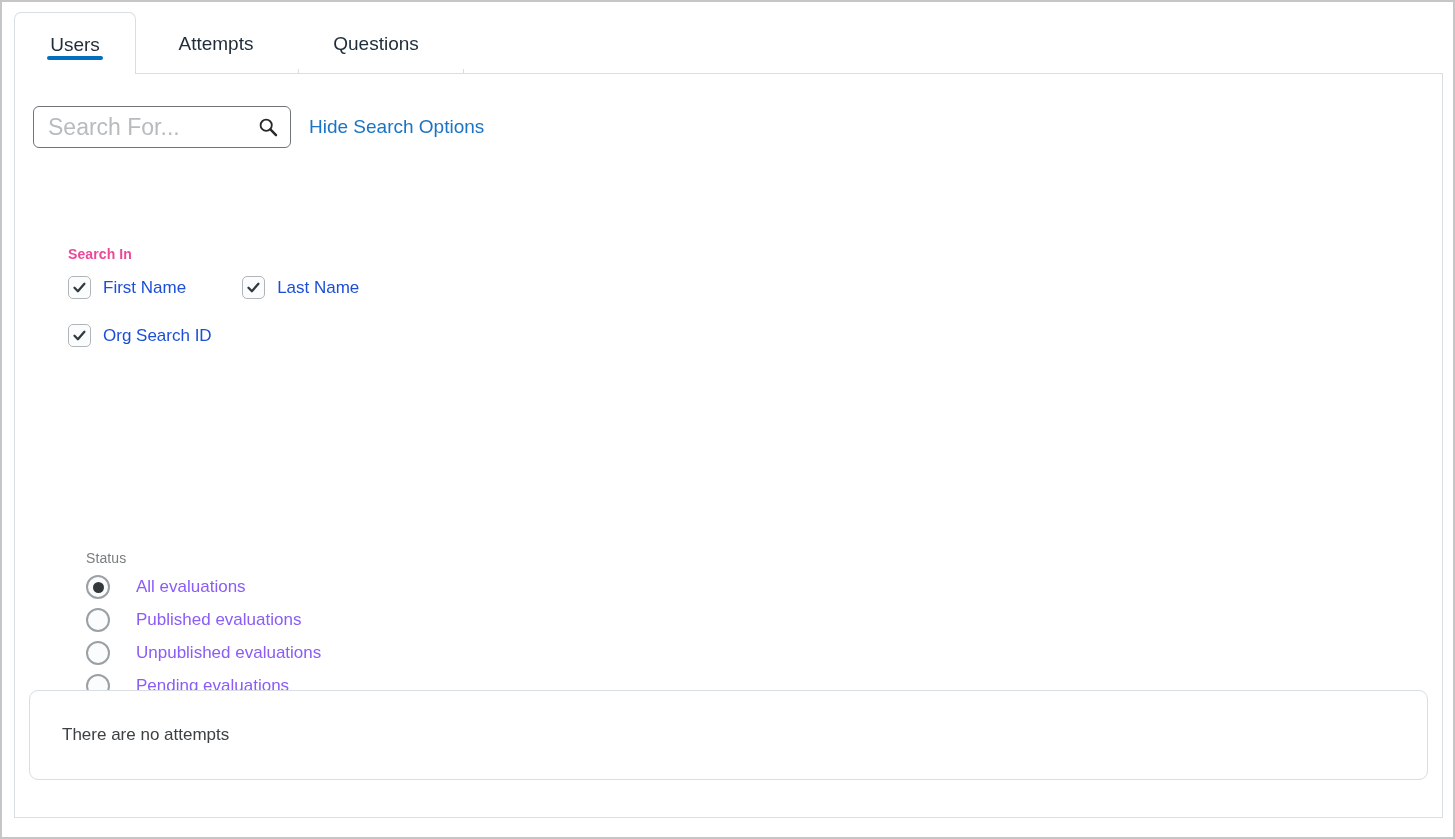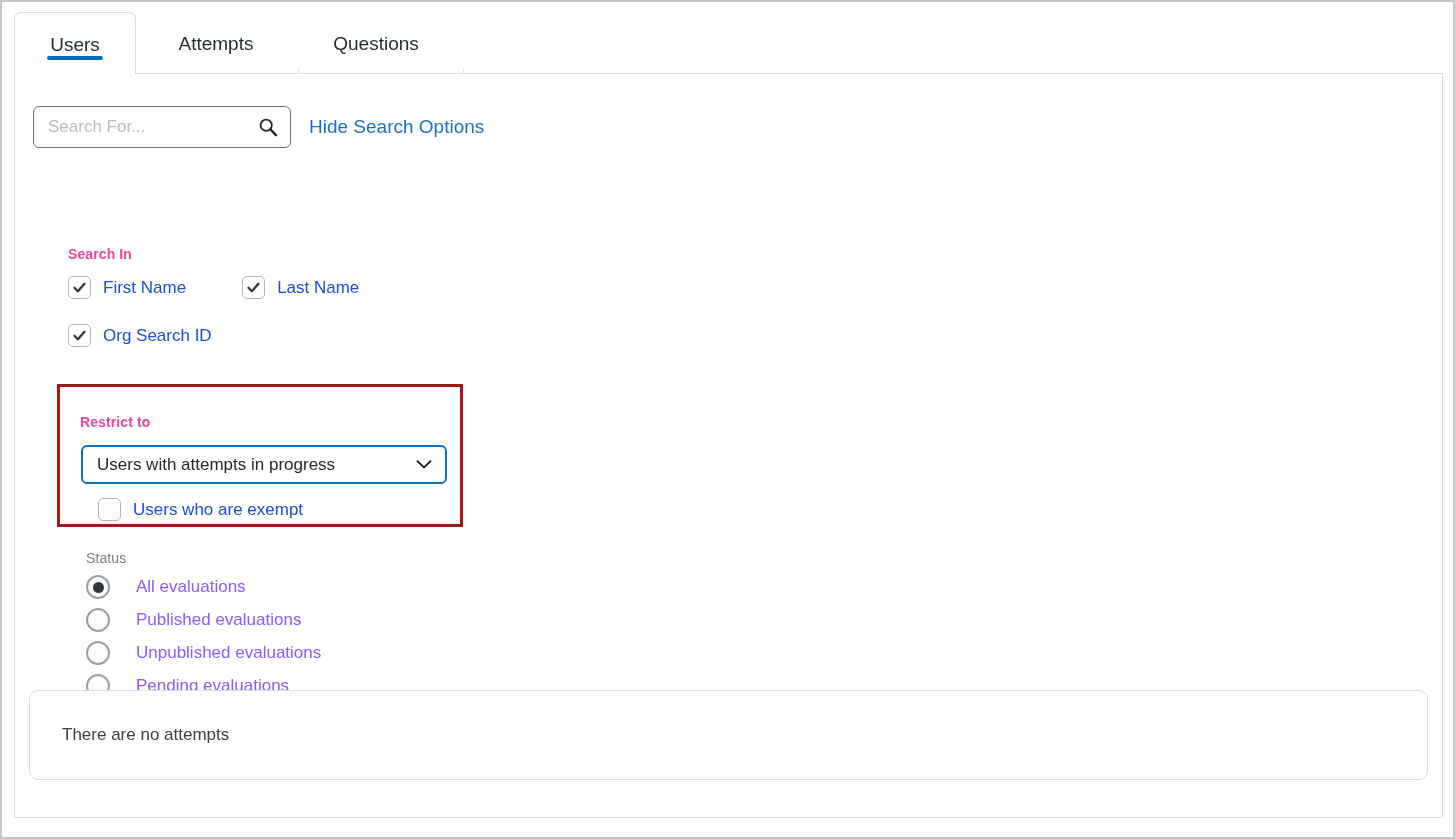--- a/index.html
+++ b/index.html
@@ -127,21 +127,21 @@
     border-radius: 6px;
     background: #ffffff;
     display: flex;
     align-items: center;
   }
   .search-input {
     border: 0;
     outline: none;
     background: transparent;
     font-family: "Liberation Sans", sans-serif;
-    font-size: 17px;
+    font-size: 23px;
     color: #26282a;
     padding: 0 40px 0 14px;
     width: 100%;
     height: 100%;
     box-sizing: border-box;
   }
   .search-input::placeholder { color: #b7bcbf; }
   .search-icon {
     position: absolute;
     right: 12px;
@@ -380,37 +380,20 @@
           <span class="cbox">
             <svg width="15" height="15" viewBox="0 0 15 15">
               <polyline points="2.5,7.8 5.9,11.2 12.4,3.8" fill="none" stroke="#33383b" stroke-width="2.3" stroke-linecap="round" stroke-linejoin="round"></polyline>
             </svg>
           </span>
           <span class="check-text">Org Search ID</span>
         </label>
       </div>
     </div>
 
-    <div class="restrict">
-      <div class="group-label restrict-label">Restrict to</div>
-
-      <div class="select">
-        <span class="select-value">Users with attempts in progress</span>
-        <span>
-          <svg width="18" height="12" viewBox="0 0 18 12">
-            <polyline points="2.5,3.2 9,9.4 15.5,3.2" fill="none" stroke="#26282a" stroke-width="2" stroke-linecap="round" stroke-linejoin="round"></polyline>
-          </svg>
-        </span>
-      </div>
-
-      <label class="exempt-row">
-        <span class="cbox"></span>
-        <span class="check-text">Users who are exempt</span>
-      </label>
-    </div>
 
     <div class="status">
       <div class="group-label-muted">Status</div>
 
       <label class="radio-row">
         <span class="radio">
           <span class="radio-dot"></span>
         </span>
         <span class="radio-text">All evaluations</span>
       </label>

